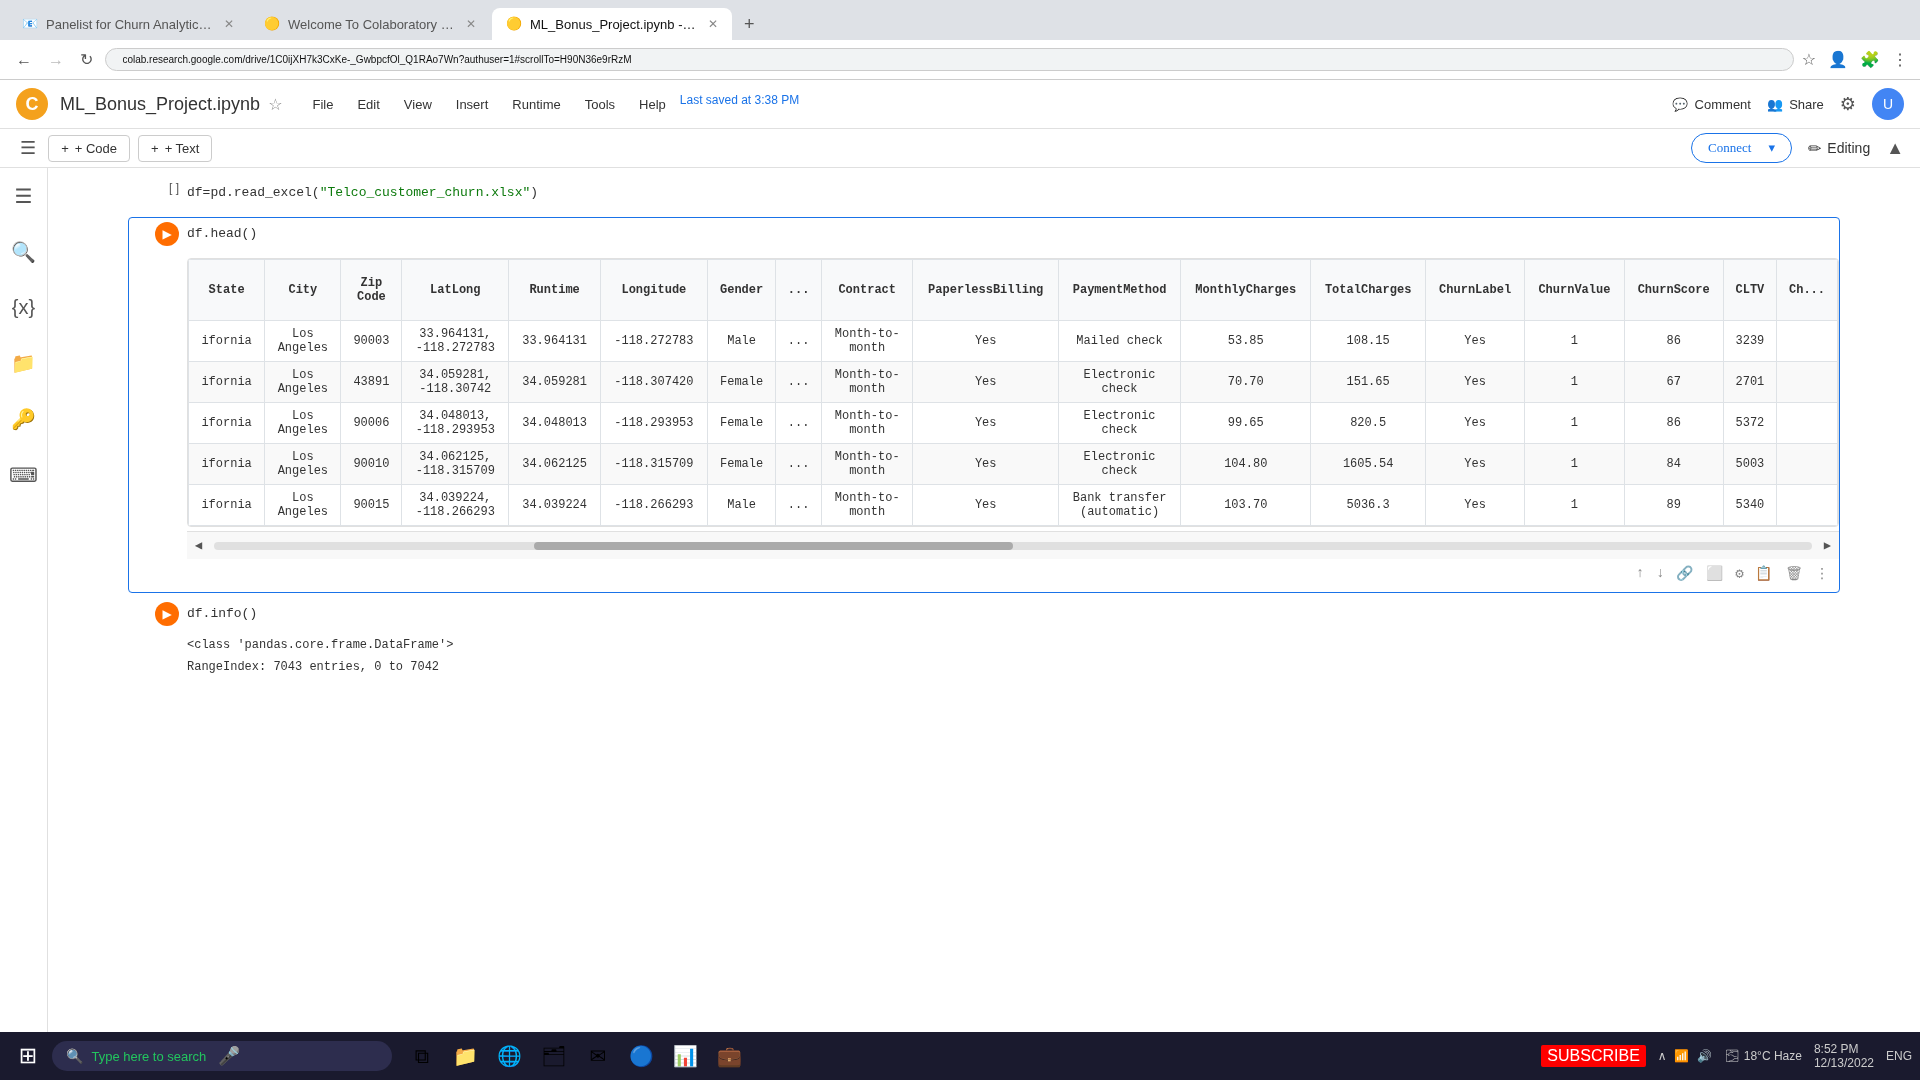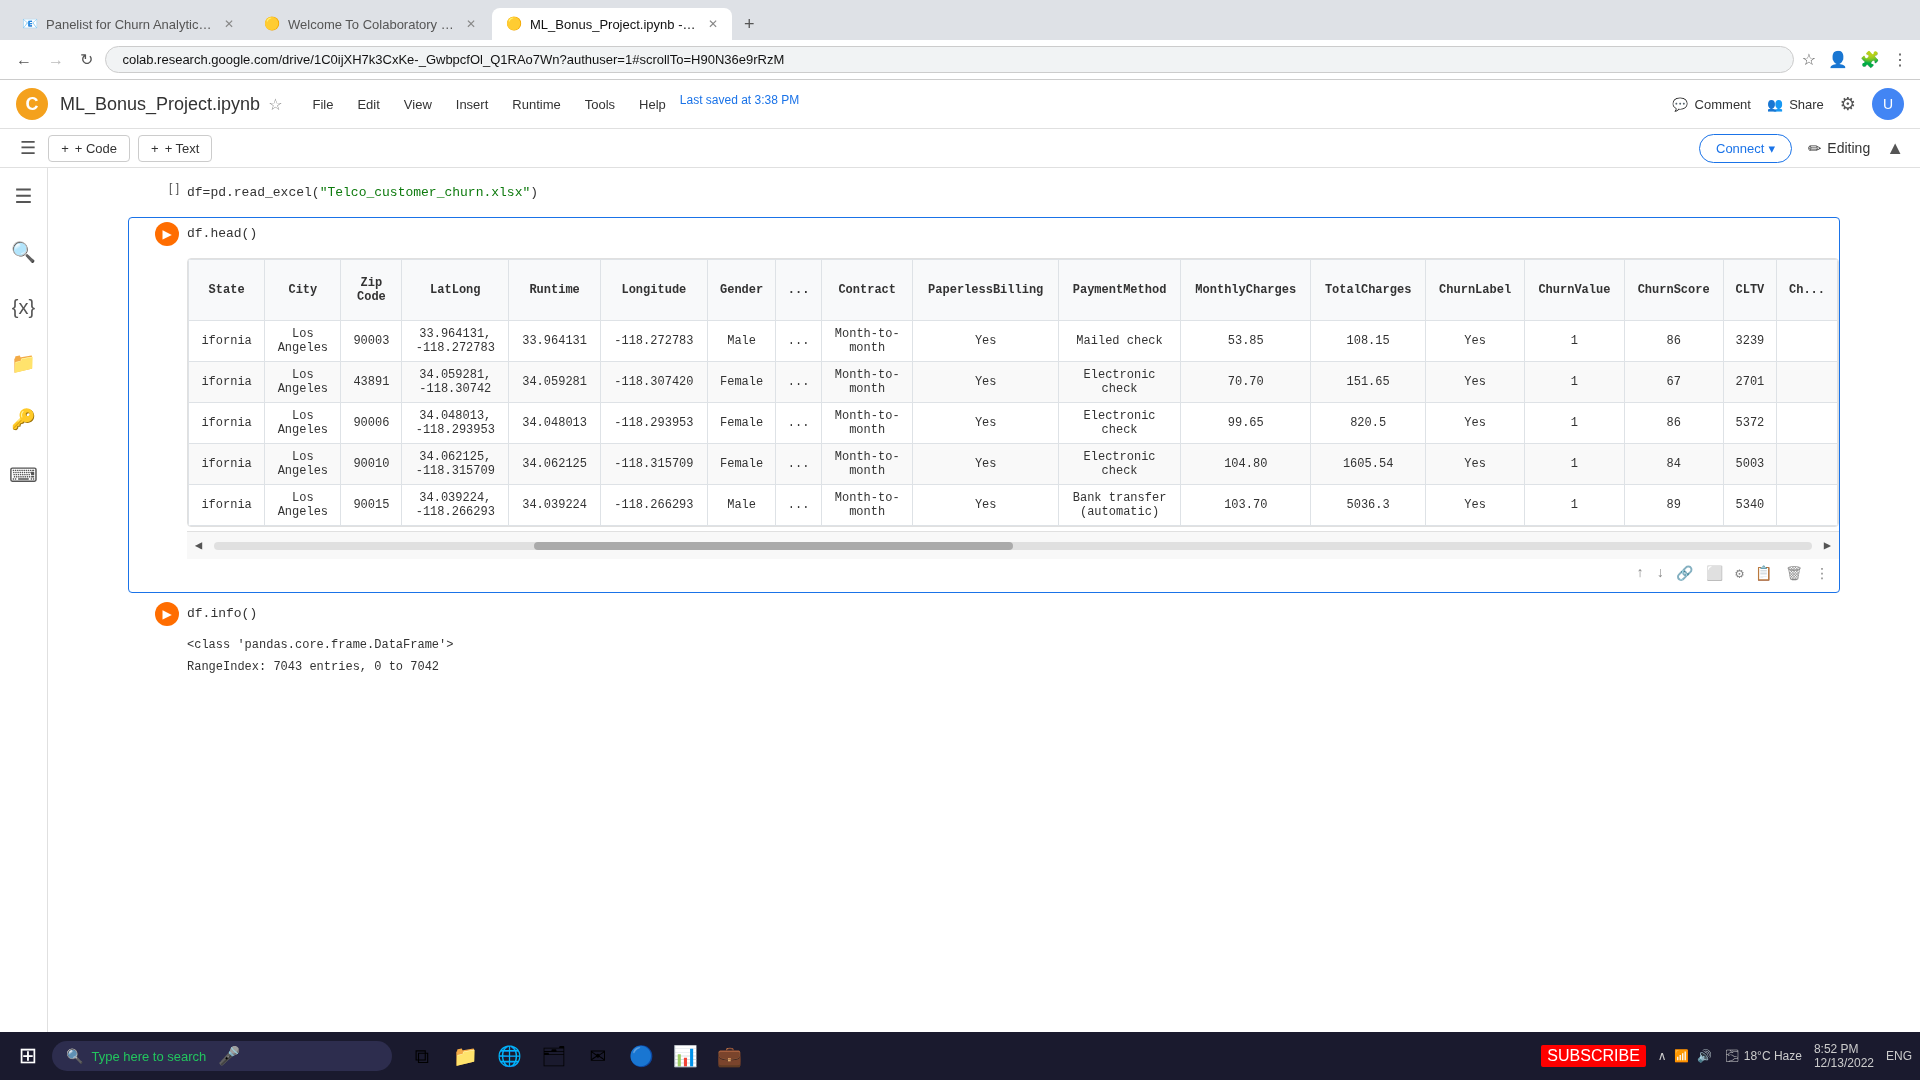--- a/index.html
+++ b/index.html
@@ -11,34 +11,34 @@
     .tab { display: flex; align-items: center; gap: 8px; padding: 8px 14px; border-radius: 8px 8px 0 0; font-size: 13px; cursor: pointer; max-width: 240px; background: #dee1e6; color: #555; }
     .tab.active { background: #fff; color: #111; }
     .tab-favicon { width: 16px; height: 16px; border-radius: 2px; flex-shrink: 0; }
     .tab-label { overflow: hidden; text-overflow: ellipsis; white-space: nowrap; max-width: 170px; }
     .tab-close { font-size: 12px; color: #888; margin-left: 4px; }
     .new-tab-btn { padding: 4px 10px; font-size: 18px; color: #555; cursor: pointer; align-self: center; }
 
     .address-bar-row { display: flex; align-items: center; gap: 8px; padding: 6px 12px; background: #fff; border-bottom: 1px solid #ccc; }
     .nav-btn { background: none; border: none; font-size: 16px; color: #555; cursor: pointer; padding: 4px; }
     .nav-btn:disabled { color: #bbb; }
-    .address-bar { flex: 1; background: #f1f3f4; border: 1px solid #ccc; border-radius: 20px; padding: 5px 16px; font-size: 13px; color: #111; }
+    .address-bar { flex: 1; background: #f1f3f4; border: 1px solid #ccc; border-radius: 20px; padding: 5px 16px; font-size: 10px; color: #111; }
     .toolbar-icons { display: flex; gap: 12px; align-items: center; color: #555; }
     .toolbar-icon { font-size: 16px; cursor: pointer; }
 
     
     .colab-header { display: flex; align-items: center; gap: 12px; padding: 8px 16px; border-bottom: 1px solid #e0e0e0; background: #fff; }
     .colab-logo { width: 32px; height: 32px; background: #f4a11d; border-radius: 50%; display: flex; align-items: center; justify-content: center; color: white; font-weight: bold; font-size: 18px; }
     .colab-title { font-size: 18px; color: #333; display: flex; align-items: center; gap: 8px; }
     .colab-star { color: #888; font-size: 16px; }
     .colab-menu { display: flex; gap: 4px; margin-left: 8px; }
     .colab-menu-item { padding: 4px 10px; font-size: 13px; color: #333; cursor: pointer; border-radius: 4px; }
     .last-saved { font-size: 12px; color: #1a73e8; cursor: pointer; }
     .colab-right { margin-left: auto; display: flex; align-items: center; gap: 16px; }
-    .connect-btn { background: none; border: 1px solid #1a73e8; border-radius: 20px; padding: 6px 16px; color: #1a73e8; font-size: 13px; cursor: pointer; display: flex; align-items: center; gap: 4px; }
+    .connect-btn { background: none; border: 1px solid #1a73e8; border-radius: 20px; padding: 6px 16px; color: #1a73e8; font-size: 13px; cursor: pointer; display: flex; align-items: center; gap: 17px; font-family: Liberation Serif, serif; }
     .editing-badge { display: flex; align-items: center; gap: 6px; font-size: 14px; color: #333; }
     .pencil-icon { font-size: 16px; }
     .collapse-btn { font-size: 18px; color: #555; cursor: pointer; }
     .avatar { width: 32px; height: 32px; border-radius: 50%; background: #4285f4; display: flex; align-items: center; justify-content: center; color: white; font-size: 14px; }
     .comment-btn { display: flex; align-items: center; gap: 6px; font-size: 13px; color: #333; cursor: pointer; }
     .share-btn { display: flex; align-items: center; gap: 6px; font-size: 13px; color: #333; cursor: pointer; }
     .settings-icon { font-size: 18px; color: #555; cursor: pointer; }
 
     
     .colab-toolbar { display: flex; align-items: center; gap: 8px; padding: 4px 16px; border-bottom: 1px solid #e0e0e0; background: #fff; }

